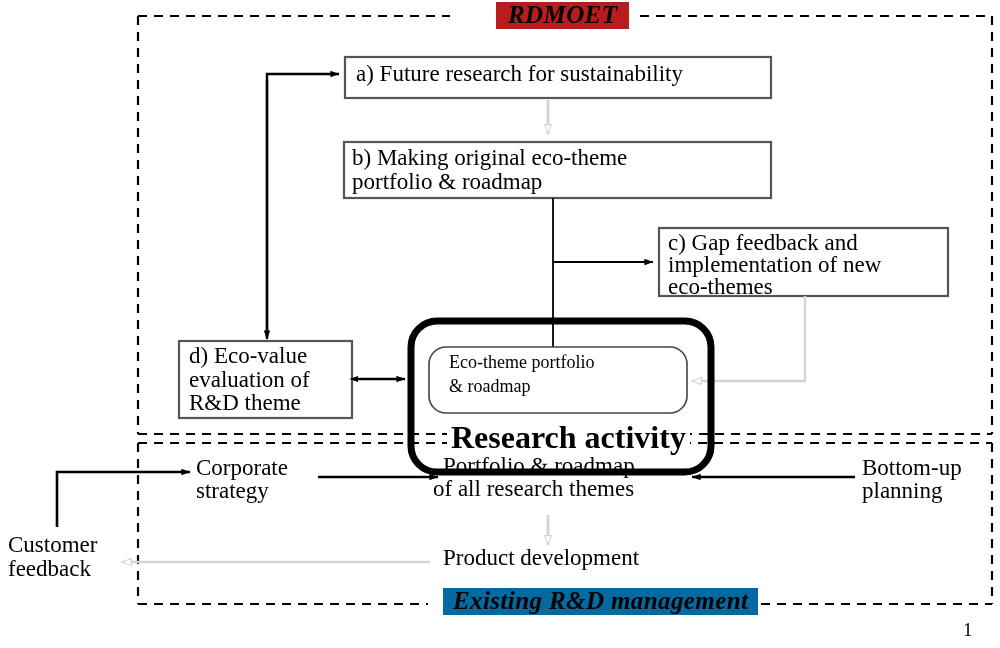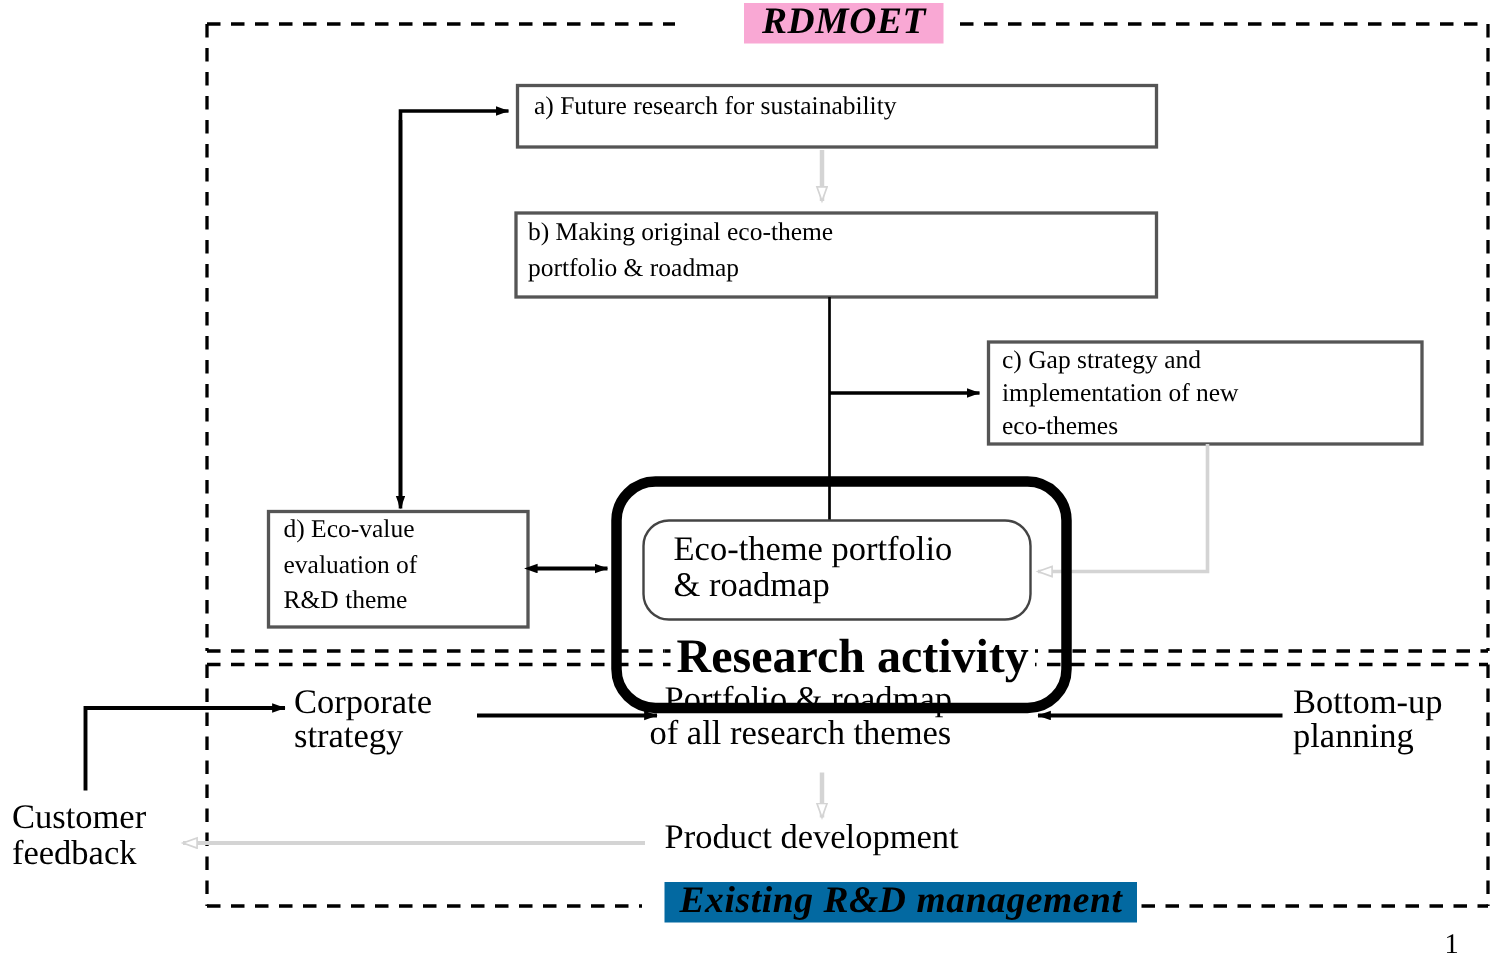--- a/index.html
+++ b/index.html
@@ -30,25 +30,25 @@
   }
   
   .group-title {
     font-weight: bold;
     font-style: italic;
     font-size: 25px;
     letter-spacing: 0.4px;
   }
   
   .boxtext {
-    font-size: 17px;
+    font-size: 23px;
     line-height: 1.07;
   }
   .rounded-text {
-    font-size: 23px;
+    font-size: 18px;
     line-height: 1.1;
   }
   .research-activity {
     font-weight: bold;
     font-size: 32px;
   }
   .plain {
     font-size: 23px;
     line-height: 1.07;
   }
@@ -121,30 +121,30 @@
 
     <path d="M318,477 L438,477" fill="none" stroke="#000000" stroke-width="2.6" marker-end="url(#ah)"></path>
 
     <path d="M855,477 L692,477" fill="none" stroke="#000000" stroke-width="2.6" marker-end="url(#ah)"></path>
 
     <path d="M548,515 L548,545" fill="none" stroke="#d4d4d4" stroke-width="3" marker-end="url(#ah-faint)"></path>
 
     <path d="M430,562 L122,562" fill="none" stroke="#d4d4d4" stroke-width="2.6" marker-end="url(#ah-faint)"></path>
   </svg>
 
-  <div class="lbl group-title" style="left:496px; top:2px; background:#f9a8d4; padding:0 12px;">RDMOET</div>
+  <div class="lbl group-title" style="left:496px; top:2px; background:#b91c1c; padding:0 12px;">RDMOET</div>
 
   <div class="lbl group-title" style="left:443px; top:588px; background:#0369a1; padding:0 10px;">Existing R&amp;D management</div>
 
   <div class="lbl boxtext" style="left:356px; top:62px;">a) Future research for sustainability</div>
 
   <div class="lbl boxtext" style="left:352px; top:146px;">b) Making original eco-theme</div>
   <div class="lbl boxtext" style="left:352px; top:170px;">portfolio &amp; roadmap</div>
 
-  <div class="lbl boxtext" style="left:668px; top:231px;">c) Gap strategy and</div>
+  <div class="lbl boxtext" style="left:668px; top:231px;">c) Gap feedback and</div>
   <div class="lbl boxtext" style="left:668px; top:253px;">implementation of new</div>
   <div class="lbl boxtext" style="left:668px; top:275px;">eco-themes</div>
 
   <div class="lbl boxtext" style="left:189px; top:344px;">d) Eco-value</div>
   <div class="lbl boxtext" style="left:189px; top:368px;">evaluation of</div>
   <div class="lbl boxtext" style="left:189px; top:391px;">R&amp;D theme</div>
 
   <div class="lbl rounded-text" style="left:449px; top:353px;">Eco-theme portfolio</div>
   <div class="lbl rounded-text" style="left:449px; top:377px;">&amp; roadmap</div>
 

